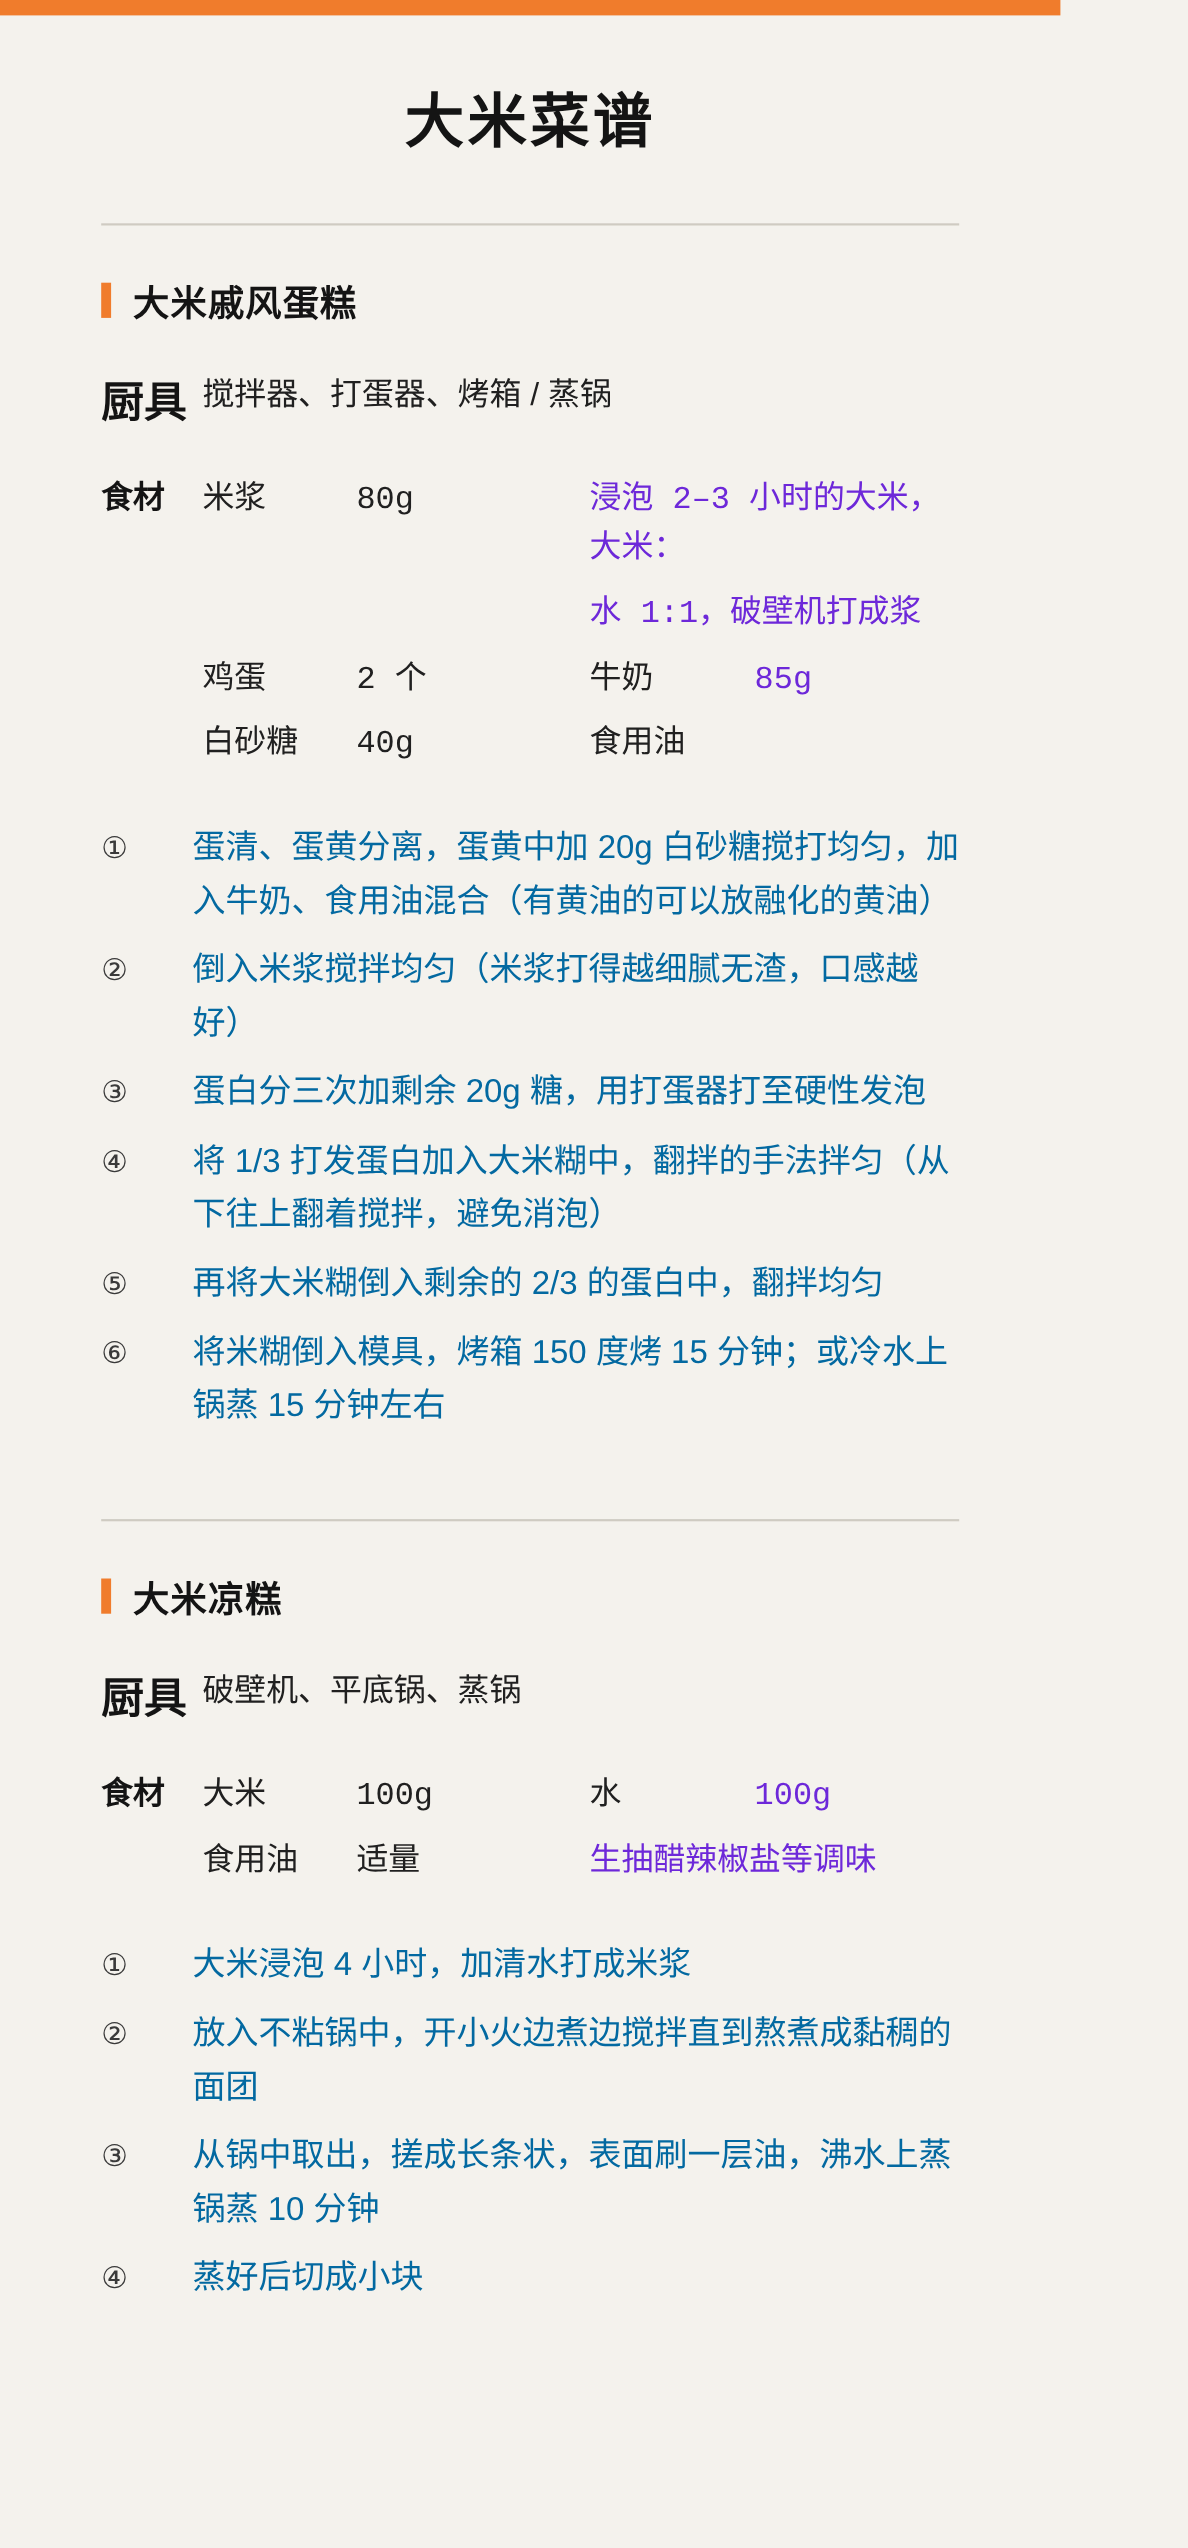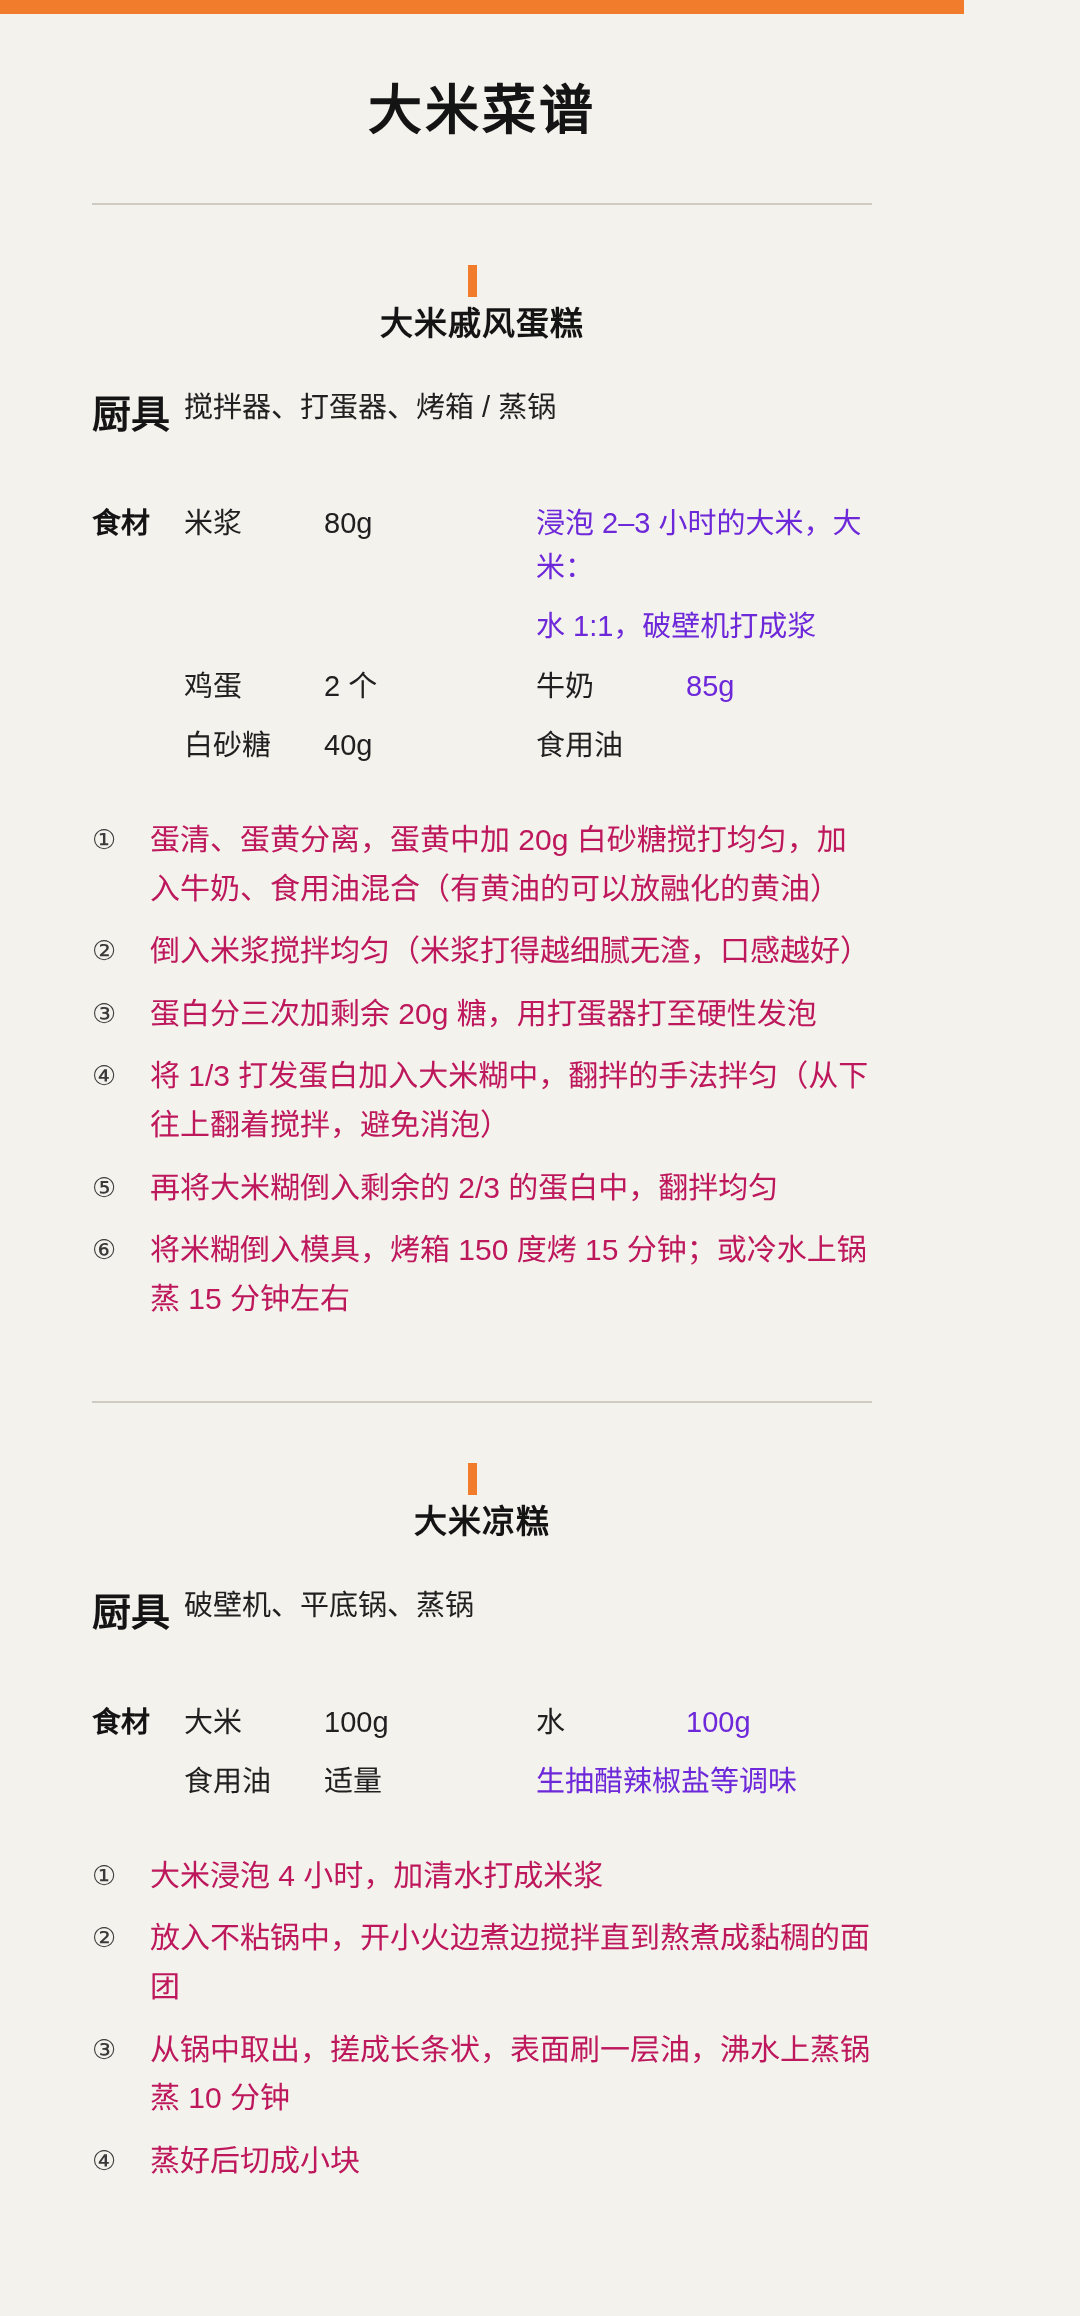--- a/index.html
+++ b/index.html
@@ -39,22 +39,21 @@
     height: 2px;
     background: #cfcbc2;
     margin: 58px 92px 0 92px;
   }
   .section {
     padding: 0 92px;
   }
   .section-head {
     display: flex;
     align-items: center;
-    margin-top: 60px;
-    flex-direction: column;
+    margin-top: 44px;
   }
   .bar {
     width: 9px;
     height: 32px;
     background: #f07c2c;
     margin-right: 20px;
     flex: 0 0 auto;
   }
   .section-title {
     font-size: 33px;
@@ -72,23 +71,24 @@
     font-weight: bold;
     width: 92px;
     flex: 0 0 92px;
     color: #141414;
     font-size: 39px;
   }
   .row-value {
     color: #202020;
   }
   .ing-table {
-    margin-top: 57px;
+    margin-top: 36px;
     font-size: 29px;
     line-height: 1.5;
+    font-family: Liberation Mono, monospace;
   }
   .ing-line {
     display: flex;
     align-items: flex-start;
     margin-bottom: 16px;
   }
   .ing-line:last-child { margin-bottom: 0; }
   .ing-label {
     font-weight: bold;
     width: 92px;
@@ -127,21 +127,22 @@
   }
   .step-num {
     width: 58px;
     flex: 0 0 58px;
     color: #3a3a3a;
     font-size: 27px;
     padding-top: 3px;
   }
   .step-text {
     flex: 1 1 auto;
-    color: #be185d;
+    color: #0369a1;
+    margin-left: 25px;
   }
   .sep {
     height: 2px;
     background: #cfcbc2;
     margin: 78px 92px 0 92px;
   }
 </style>
 </head>
 <body>
 

